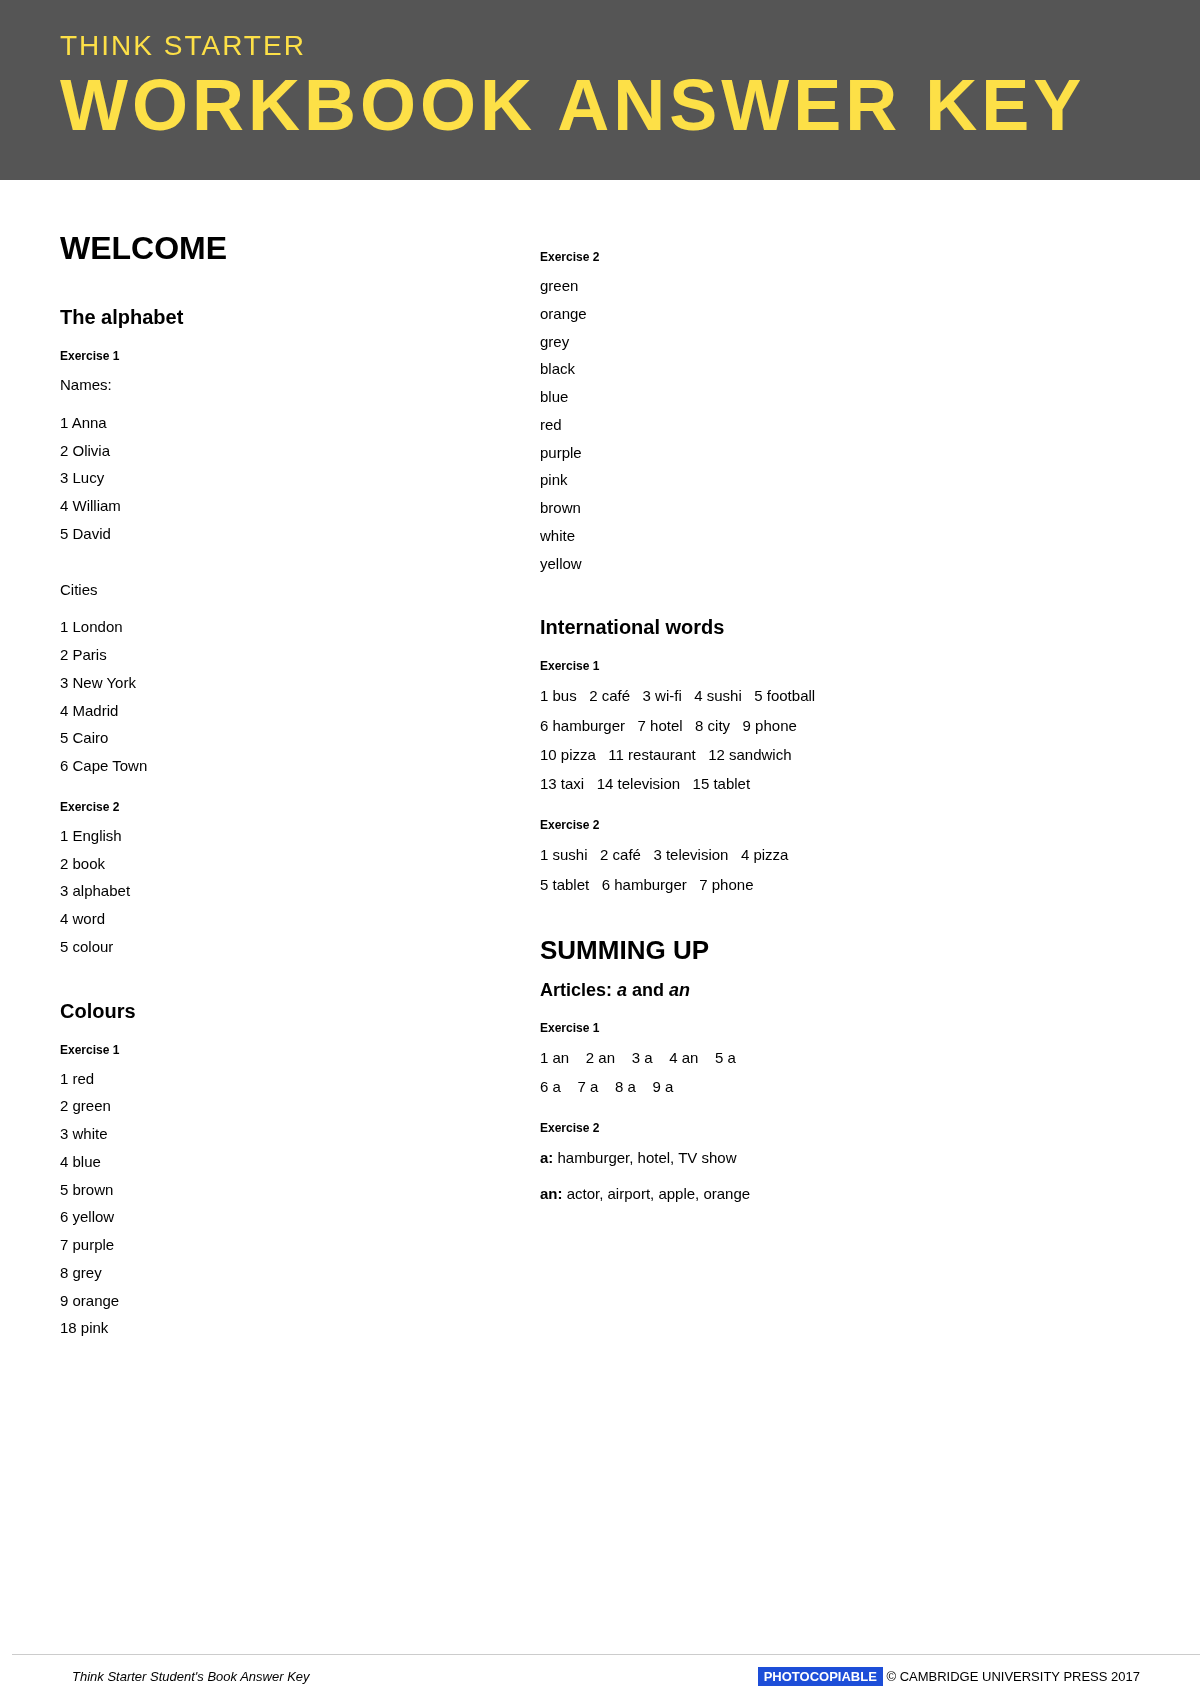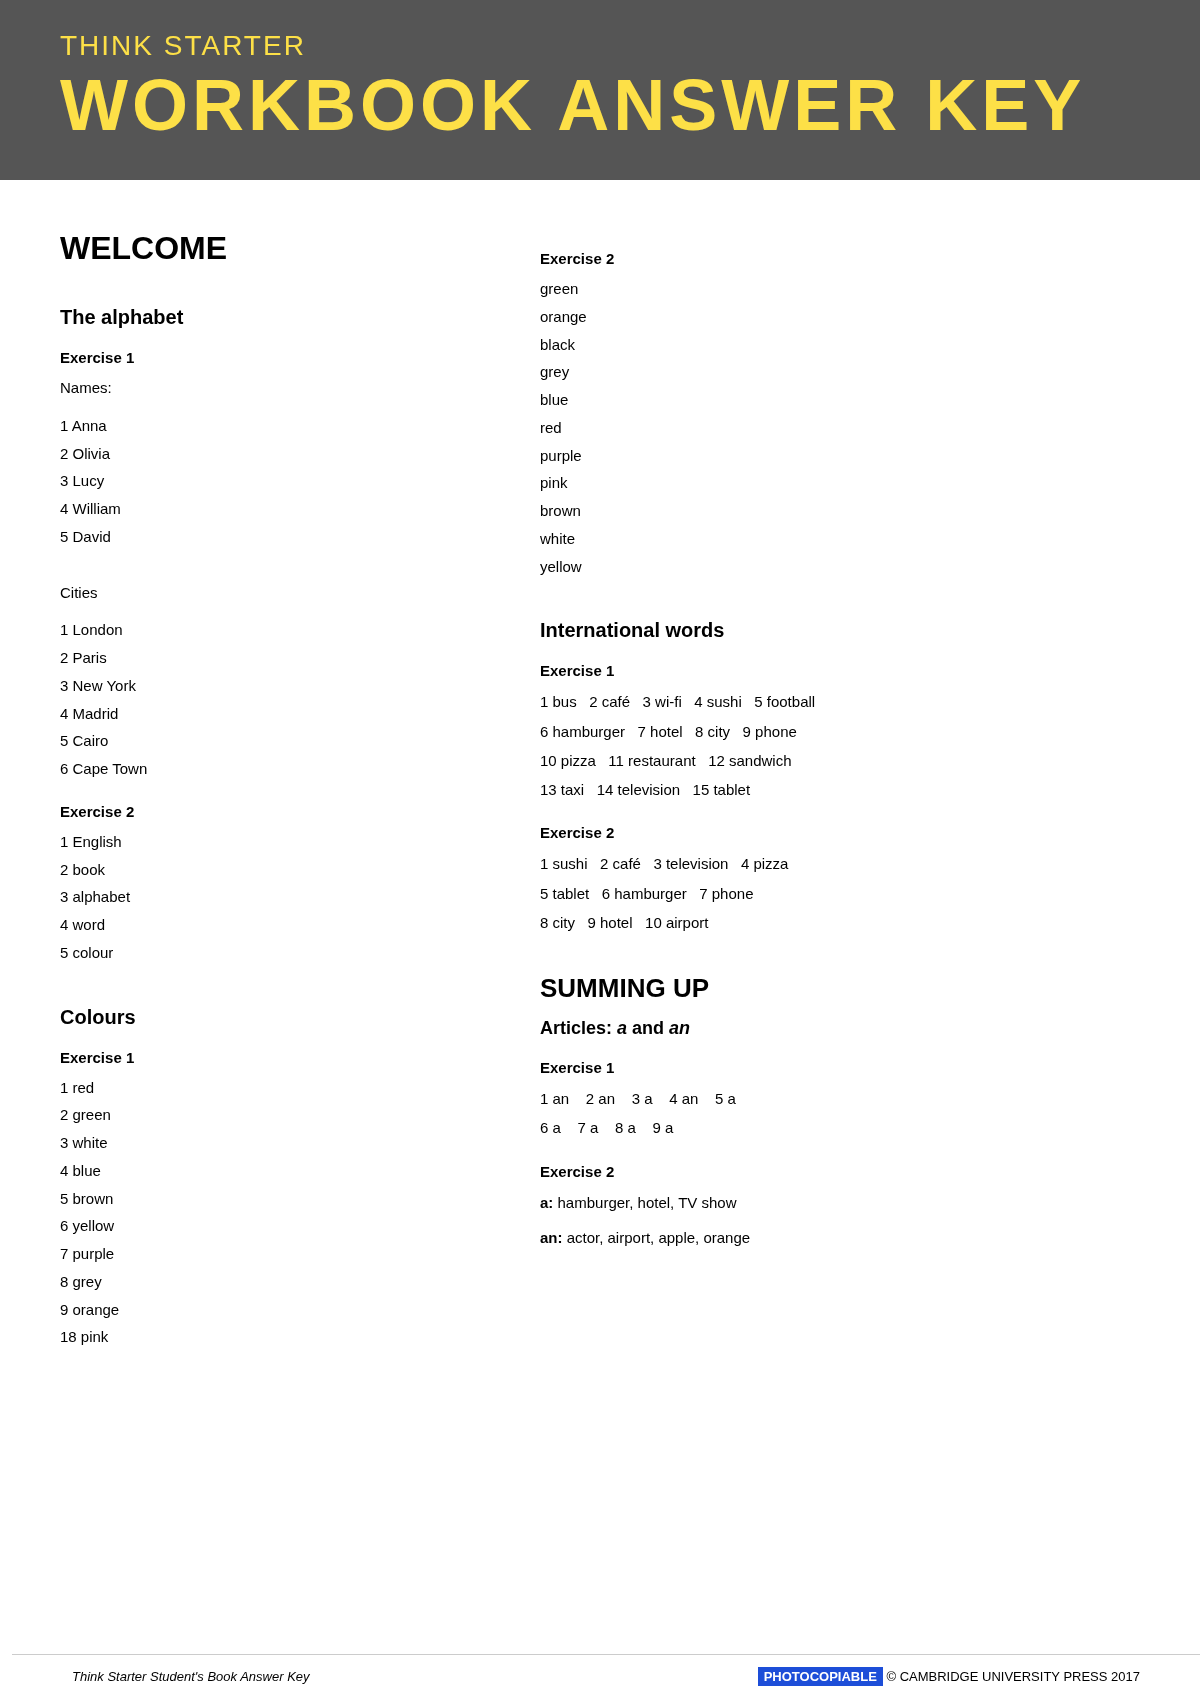--- a/index.html
+++ b/index.html
@@ -56,21 +56,21 @@
     }
 
     .subsection-title {
       font-size: 20px;
       font-weight: 700;
       margin-bottom: 14px;
       margin-top: 39px;
     }
 
     .exercise-label {
-      font-size: 15px;
+      font-size: 12px;
       font-weight: 700;
       margin-bottom: 8px;
       margin-top: 20px;
     }
 
     .answer-list {
       font-size: 15px;
       line-height: 1.85;
       margin-bottom: 10px;
     }
@@ -193,22 +193,22 @@
 
   </div>
 
   <div class="right-col">
 
     <div class="section-block">
       <div class="exercise-label">Exercise 2</div>
       <div class="answer-list">
         <div>green</div>
         <div>orange</div>
+        <div>grey</div>
         <div>black</div>
-        <div>grey</div>
         <div>blue</div>
         <div>red</div>
         <div>purple</div>
         <div>pink</div>
         <div>brown</div>
         <div>white</div>
         <div>yellow</div>
       </div>
     </div>
 
@@ -219,21 +219,20 @@
         <div>1 bus &nbsp; 2 café &nbsp; 3 wi-fi &nbsp; 4 sushi &nbsp; 5 football</div>
         <div>6 hamburger &nbsp; 7 hotel &nbsp; 8 city &nbsp; 9 phone</div>
         <div>10 pizza &nbsp; 11 restaurant &nbsp; 12 sandwich</div>
         <div>13 taxi &nbsp; 14 television &nbsp; 15 tablet</div>
       </div>
 
       <div class="exercise-label">Exercise 2</div>
       <div class="answer-inline">
         <div>1 sushi &nbsp; 2 café &nbsp; 3 television &nbsp; 4 pizza</div>
         <div>5 tablet &nbsp; 6 hamburger &nbsp; 7 phone</div>
-        <div>8 city &nbsp; 9 hotel &nbsp; 10 airport</div>
       </div>
     </div>
 
     <div class="section-block">
       <div class="summing-up-title">SUMMING UP</div>
       <div class="articles-subtitle">Articles: <em>a</em> and <em>an</em></div>
 
       <div class="exercise-label">Exercise 1</div>
       <div class="answer-inline">
         <div>1 an &nbsp;&nbsp; 2 an &nbsp;&nbsp; 3 a &nbsp;&nbsp; 4 an &nbsp;&nbsp; 5 a</div>

